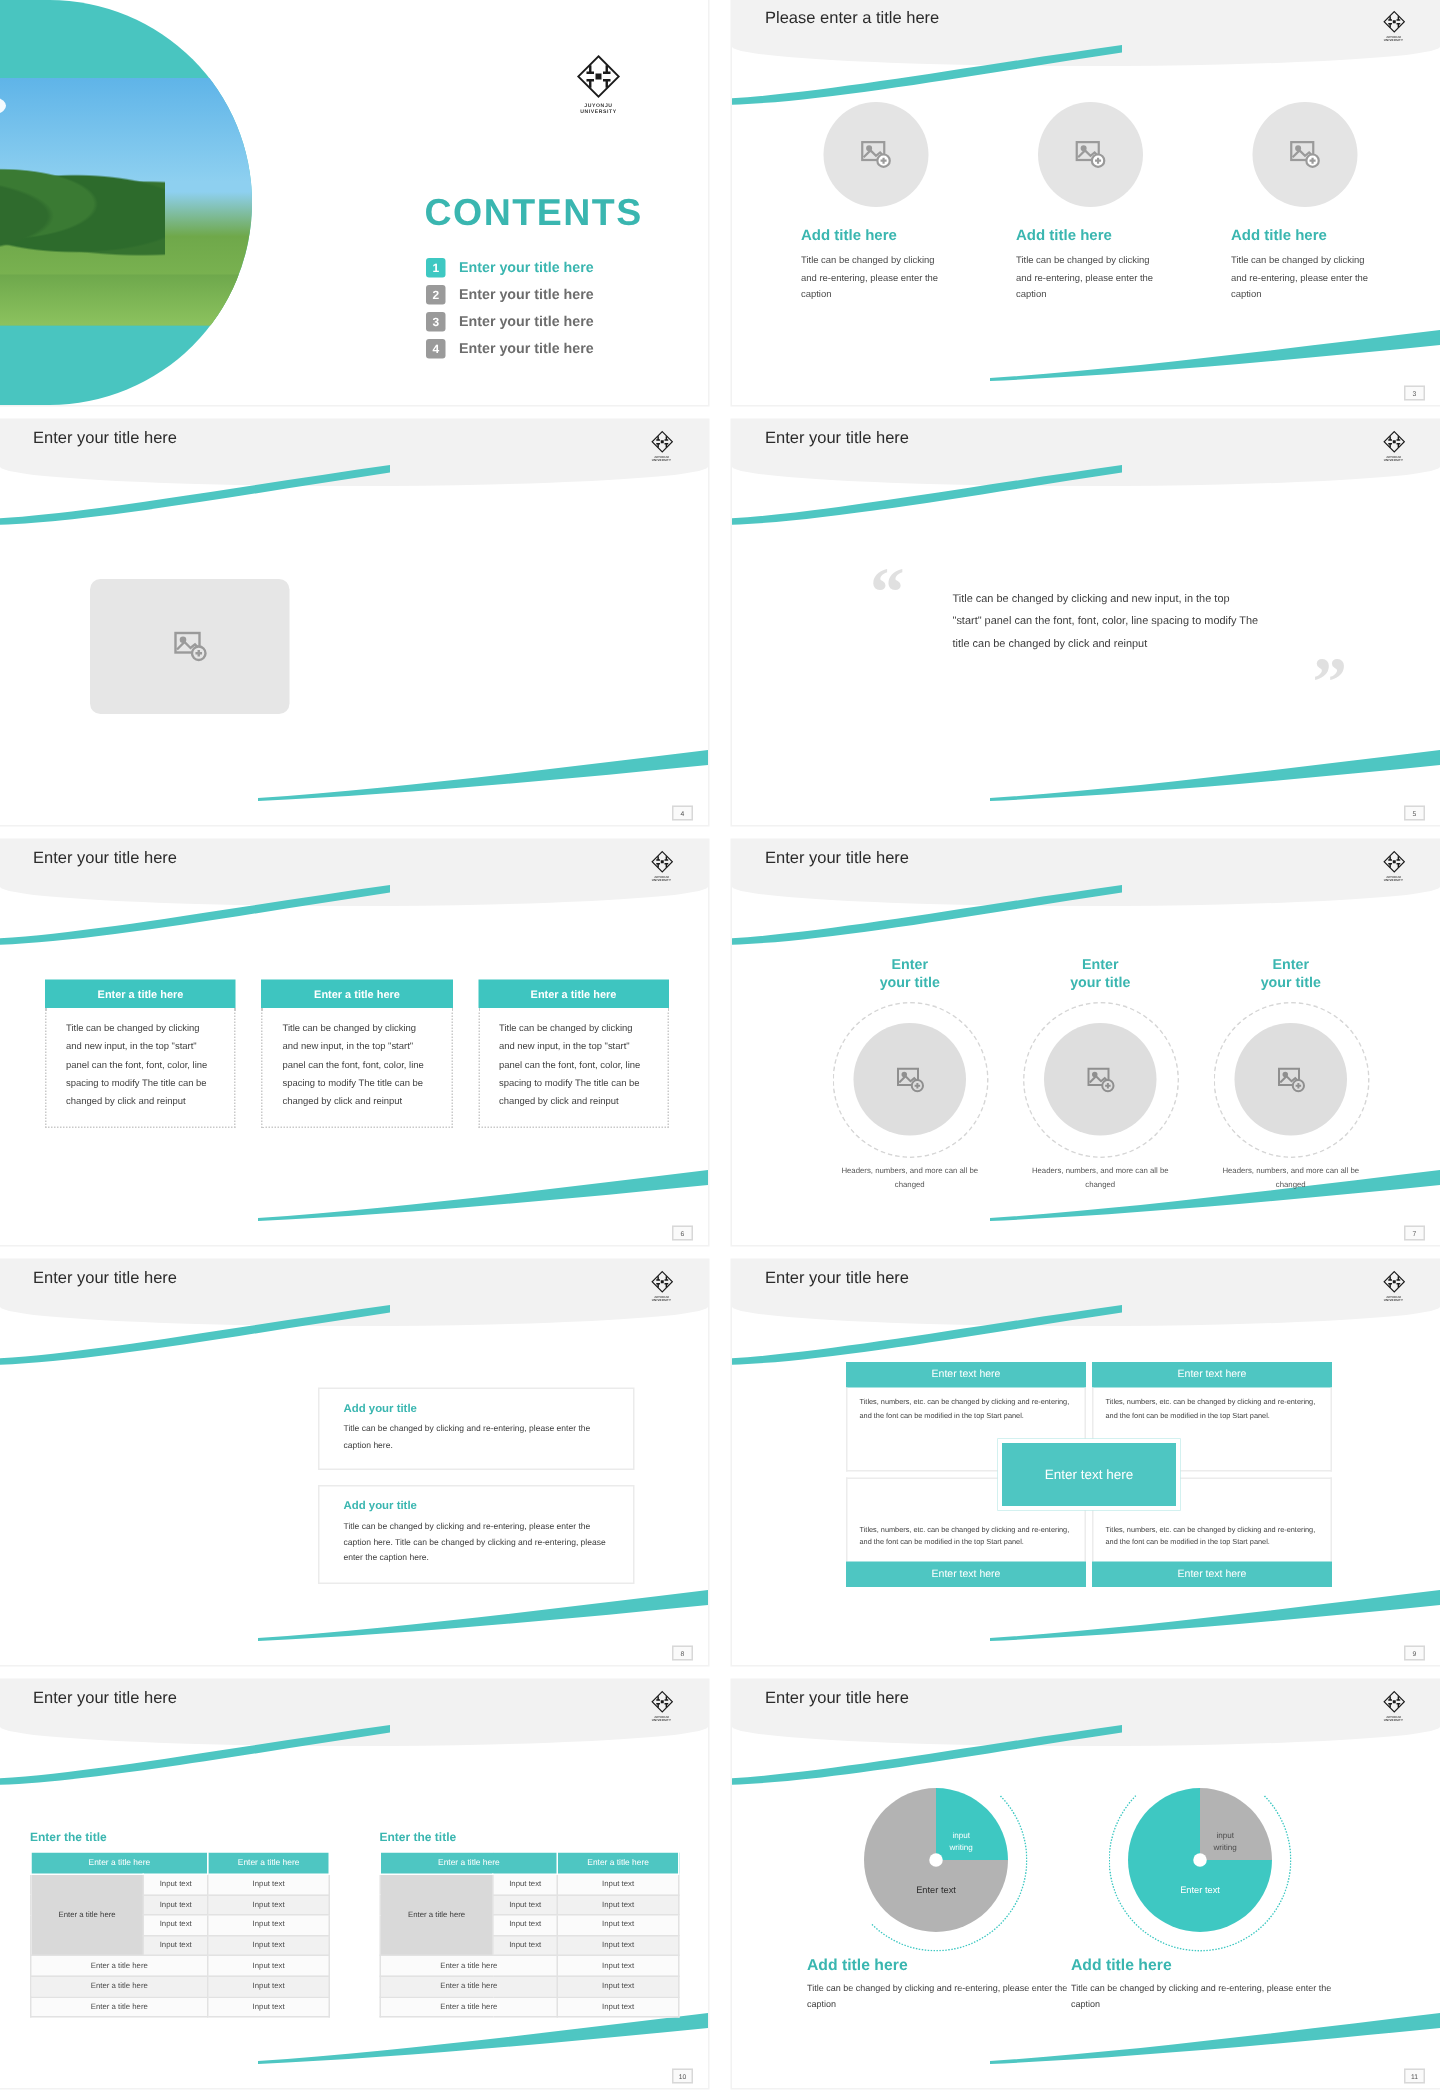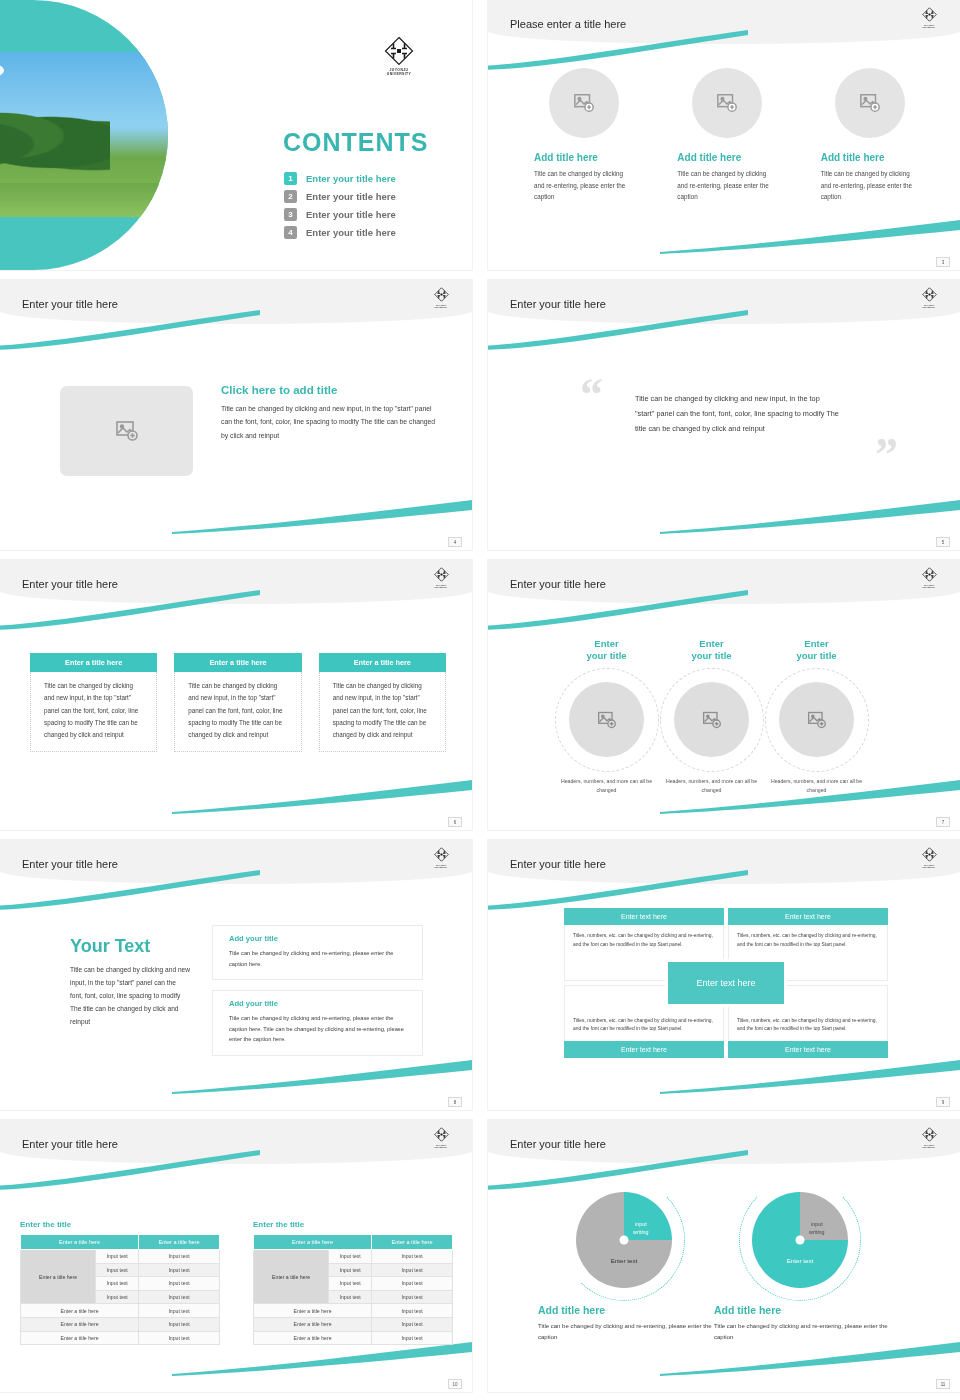--- a/index.html
+++ b/index.html
@@ -77,21 +77,21 @@
   .c-label { font-size:9.5px; color:#6d6d6d; font-weight:bold; }
   .c-item.active .c-label { color:#3ab6b0; }
 
   
   .hdr {
     position:absolute; left:0; top:0; width:100%; height:44px;
     background:#f2f2f2;
     border-radius: 0 0 100% 100% / 0 0 26px 26px;
   }
   .hdr-title {
-    position:absolute; left:22px; top:18px;
+    position:absolute; left:22px; top:6px;
     font-size:11px; color:#2b2b2b;
   }
   .logo-sm { position:absolute; right:20px; top:7px; width:22px; text-align:center; }
   .logo-sm .logo-mark { width:15px; height:15px; }
   .logo-sm .logo-text { font-size:1.9px; letter-spacing:.15px; }
 
   .swoosh-tl {
     position:absolute; left:-10px; top:30px; width:270px; height:40px;
     overflow:hidden; pointer-events:none;
   }
@@ -141,21 +141,21 @@
   .card-head {
     background:#3ec5c0; color:#fff; font-size:7.3px; font-weight:bold;
     text-align:center; padding:5px 0;
   }
   .card-body {
     border-left:1px dotted #c9c9c9; border-right:1px dotted #c9c9c9; border-bottom:1px dotted #c9c9c9;
     padding:8px 13px 10px 13px; font-size:6.3px; color:#3f3f3f; line-height:1.95;
   }
 
   
-  .dcirc-row { position:absolute; left:66px; top:78px; width:360px; display:flex; }
+  .dcirc-row { position:absolute; left:66px; top:78px; width:360px; display:flex; gap:22px; }
   .dcirc-col { width:105px; text-align:center; position:relative; }
   .dcirc-title { font-size:9.5px; color:#3ab6b0; font-weight:bold; line-height:1.25; margin-bottom:6px; }
   .dcirc-outer {
     width:104px; height:104px; border-radius:50%; border:1px dashed #d6d6d6;
     margin:0 auto; display:flex; align-items:center; justify-content:center; position:relative;
   }
   .dcirc-inner {
     width:75px; height:75px; border-radius:50%; background:#dedede;
     display:flex; align-items:center; justify-content:center;
   }
@@ -401,24 +401,20 @@
     </div>
 
     <div class="s3-img">
       <svg width="24" height="24" viewBox="0 0 24 24" fill="none" stroke="#9a9a9a" stroke-width="1.6">
         <rect x="2" y="3" width="16" height="13"></rect>
           <circle cx="7" cy="7.5" r="1.4" fill="#9a9a9a"></circle>
         <path d="M3 14 L8 9 L12 13 L15 10.5 L18 13.5"></path>
         <circle cx="17.5" cy="16.5" r="4.5" fill="#e6e6e6" stroke="#9a9a9a"></circle>
         <path d="M17.5 14.3 V18.7 M15.3 16.5 H19.7"></path>
       </svg>
-    </div>
-    <div class="s3-txt">
-      <div class="s3-title">Click here to add title</div>
-      <div class="s3-body">Title can be changed by clicking and new input, in the top "start" panel can the font, font, color, line spacing to modify The title can be changed by click and reinput</div>
     </div>
     <div class="pagebadge">4</div>
   </div>
 
   <div class="slide">
     <div class="hdr"></div>
     <div class="hdr-title">Enter your title here</div>
     <div class="logo-sm">
       <div class="logo-mark">
         <svg viewBox="0 0 60 60" width="15" height="15">
@@ -609,24 +605,20 @@
       <svg width="270" height="40" viewBox="0 0 270 40">
           <path d="M0 36 C60 34 170 14 270 0 L270 5 C170 20 60 40 0 40 Z" fill="#4ec6c2"></path>
         </svg>
     </div>
     <div class="swoosh-br">
       <svg width="300" height="34" viewBox="0 0 300 34">
           <path d="M0 32 C90 26 200 12 300 0 L300 10 C200 20 90 30 0 34 Z" fill="#4ec6c2"></path>
         </svg>
     </div>
 
-    <div class="s7-left">
-      <div class="s7-big">Your Text</div>
-      <div class="s7-body">Title can be changed by clicking and new input, in the top "start" panel can the font, font, color, line spacing to modify The title can be changed by click and reinput</div>
-    </div>
     <div class="s7-right">
       <div class="s7-box">
         <div class="s7-box-title">Add your title</div>
         <div class="s7-box-body">Title can be changed by clicking and re-entering, please enter the caption here.</div>
       </div>
       <div class="s7-box">
         <div class="s7-box-title">Add your title</div>
         <div class="s7-box-body">Title can be changed by clicking and re-entering, please enter the caption here. Title can be changed by clicking and re-entering, please enter the caption here.</div>
       </div>
     </div>

